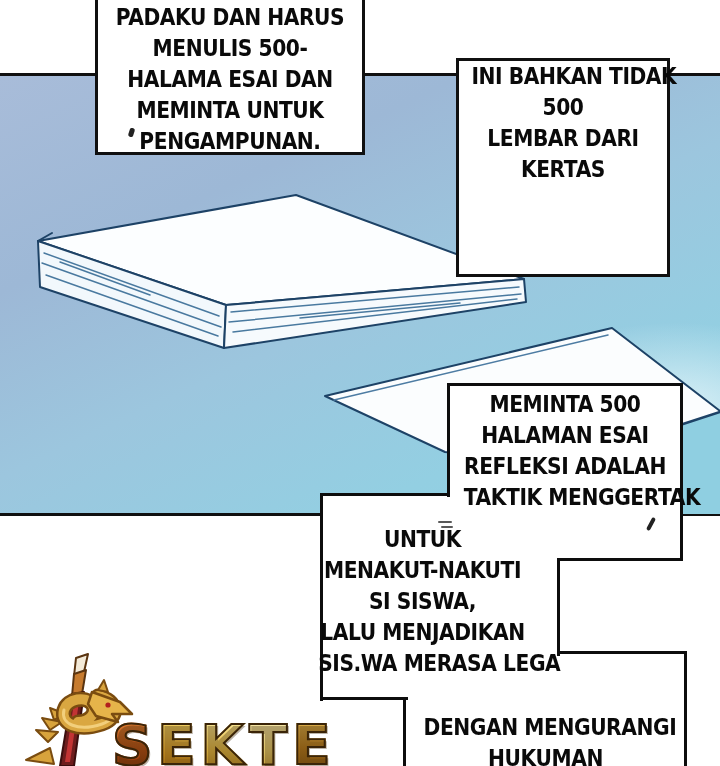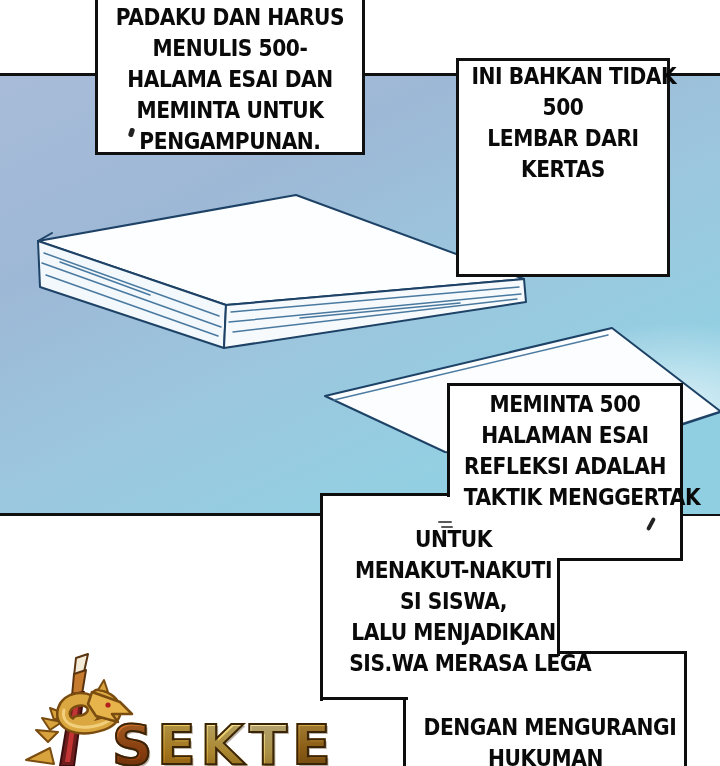--- a/index.html
+++ b/index.html
@@ -29,21 +29,21 @@
   #bubble-2{left:456px;top:58px;width:214px;height:219px;}
   
   .patch{background:#ffffff;}
   #patch-a{left:447px;top:383px;width:233px;height:178px;}
   #patch-c{left:320px;top:493px;width:237px;height:205px;}
   
   .seg{background:#0d0d0d;}
   
   .txt{text-align:center;color:#0a0a0a;}
   #text-a{left:450px;top:389px;width:230px;}
-  #text-c{left:335px;top:524px;width:237px;}
+  #text-c{left:304px;top:524px;width:237px;}
   #text-d{left:407px;top:702px;width:277px;padding-top:10px;}
   
   .mark{background:#222;border-radius:2px;}
   
   #logo-text{left:112px;top:712px;font-weight:900;font-size:56px;letter-spacing:5px;
              white-space:nowrap;}
   #logo-text span{
     background-clip:text;-webkit-background-clip:text;color:transparent;
     -webkit-text-stroke:2px #3a2408;
     text-shadow:2px 2px 0 rgba(58,36,8,.35);

